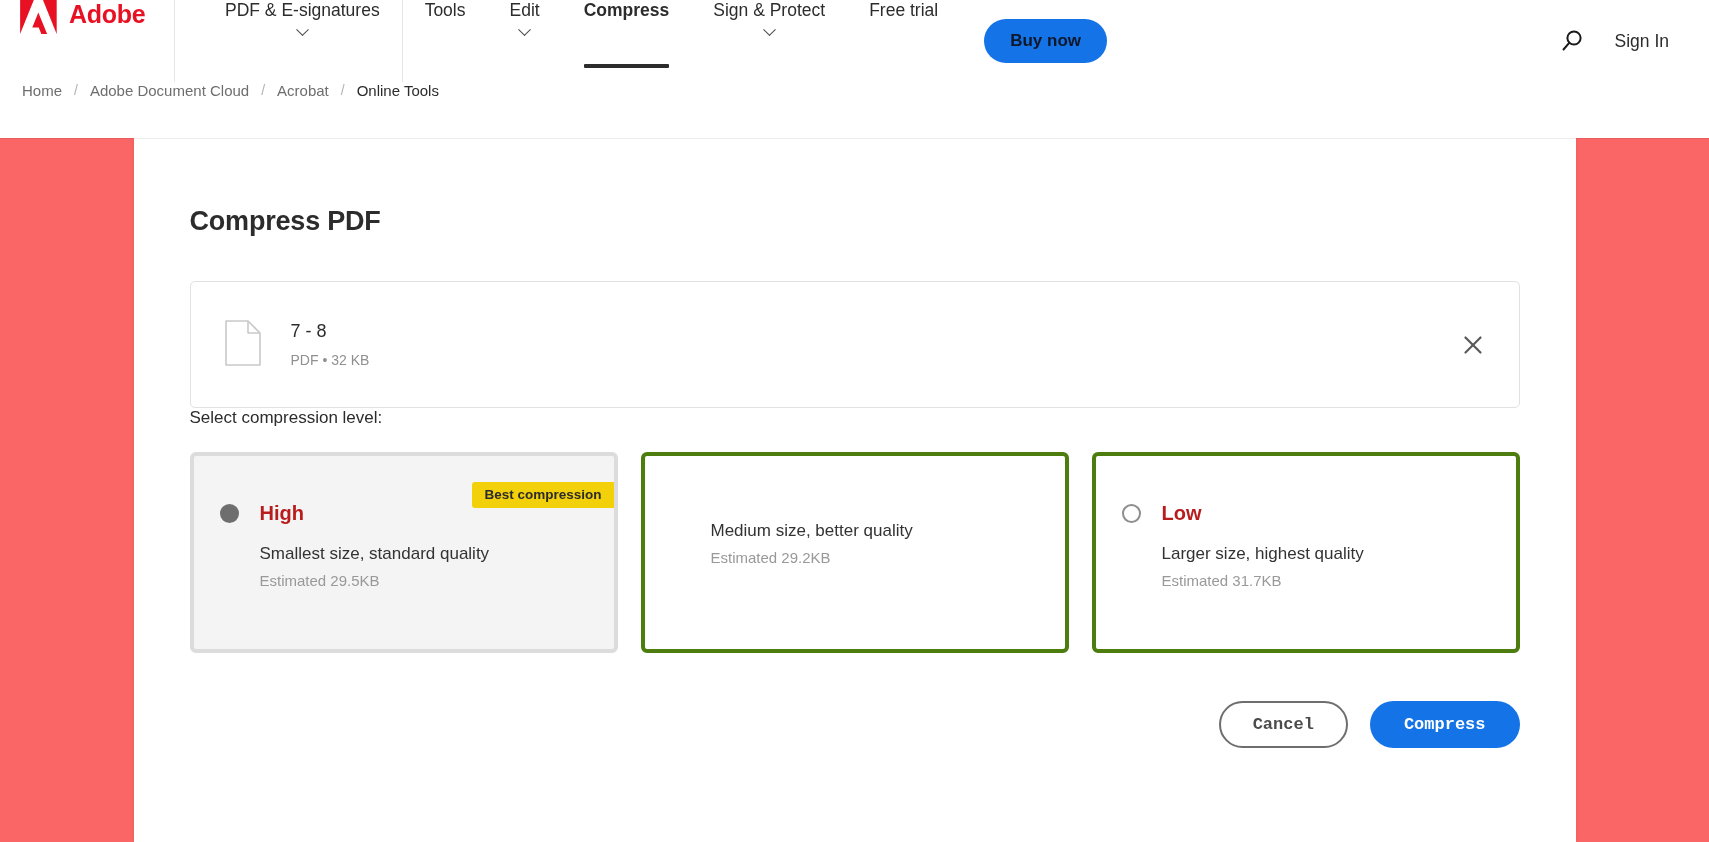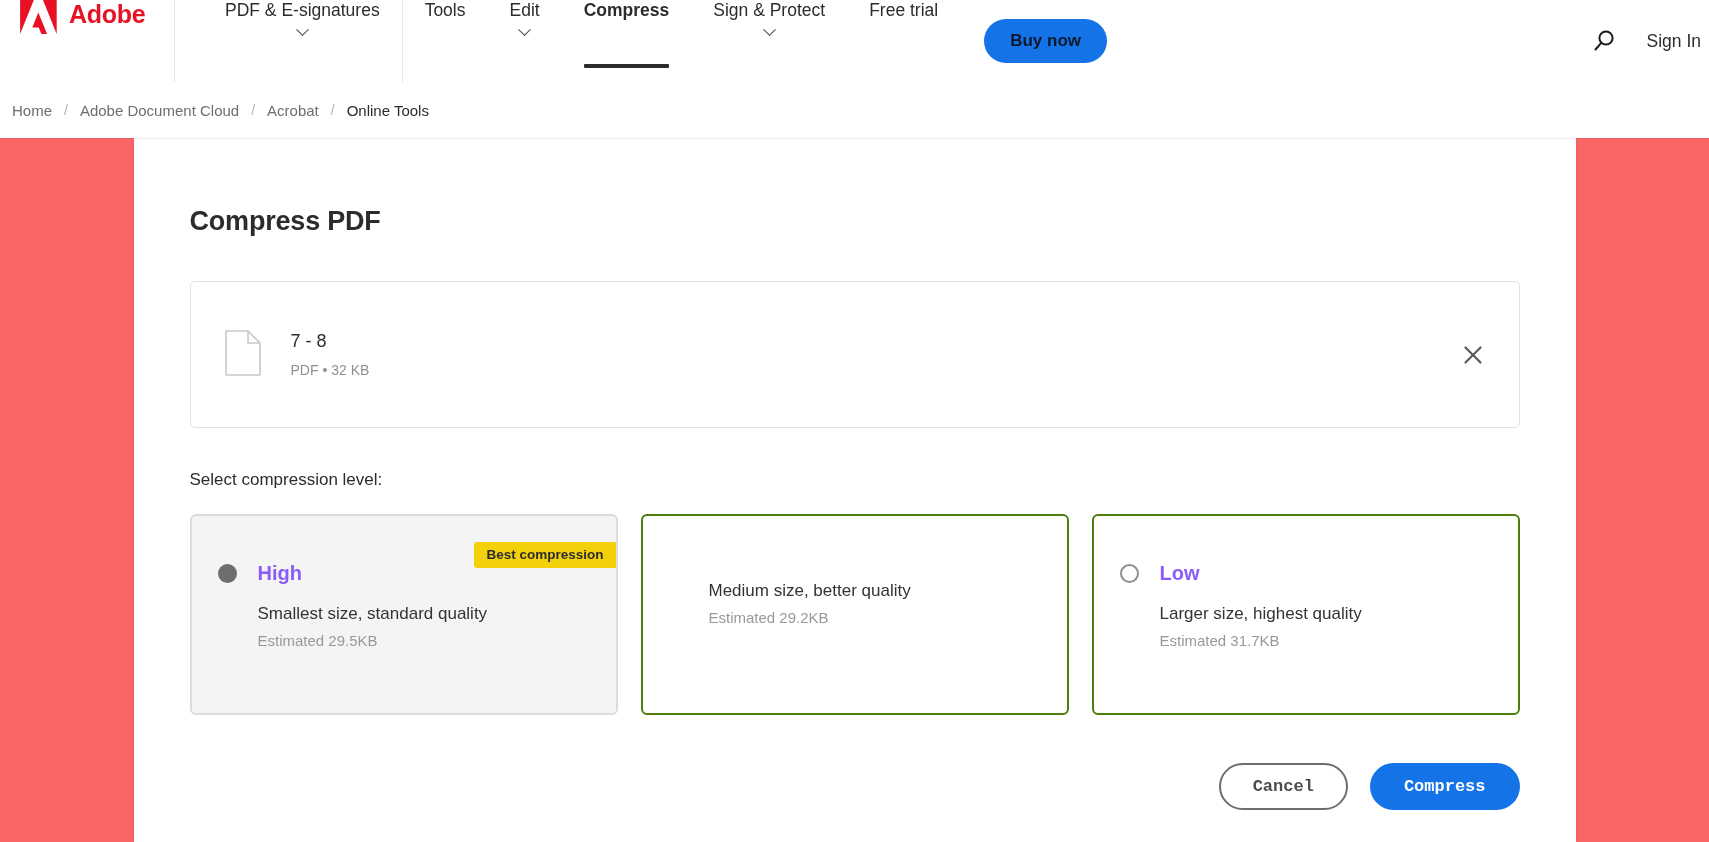--- a/index.html
+++ b/index.html
@@ -109,21 +109,21 @@
     height: 44px;
     cursor: pointer;
     font-family: inherit;
     white-space: nowrap;
   }
 
   .nav-right {
     display: flex;
     align-items: center;
     gap: 26px;
-    padding-right: 8px;
+    padding-right: 40px;
     height: 100%;
   }
 
   .search-btn {
     background: none;
     border: none;
     cursor: pointer;
     padding: 4px;
     display: flex;
     align-items: center;
@@ -134,22 +134,21 @@
     color: #2c2c2c;
     cursor: pointer;
     white-space: nowrap;
   }
 
   
   .breadcrumb-bar {
     height: 56px;
     background: #ffffff;
     display: flex;
-    align-items: center;
-    padding-left: 4px;
+    padding-left: 14px;
     gap: 0;
     position: relative;
     z-index: 4;
     box-shadow: 0 1px 0 rgba(0,0,0,0.07);
   }
 
   .crumb {
     font-size: 15px;
     color: #6e6e6e;
     cursor: pointer;
@@ -186,25 +185,24 @@
     color: #2c2c2c;
     letter-spacing: -0.2px;
     margin-bottom: 44px;
     margin-top: 12px;
   }
 
   
   .file-card {
     border: 1px solid #e1e1e1;
     border-radius: 5px;
-    height: 147px;
+    height: 127px;
     display: flex;
     align-items: center;
     padding: 0 28px 0 34px;
-    margin-bottom: 42px;
   }
 
   .file-icon { flex: 0 0 auto; margin-right: 30px; }
 
   .file-meta { flex: 1; display: flex; flex-direction: column; gap: 10px; }
 
   .file-name { font-size: 18px; color: #2c2c2c; }
 
   .file-sub { font-size: 14px; color: #909090; }
 
@@ -228,21 +226,21 @@
   }
 
   .options {
     display: grid;
     grid-template-columns: repeat(3, 1fr);
     gap: 23px;
   }
 
   .option-card {
     position: relative;
-    border: 2px solid #4d7c0f;
+    border: 4px solid #4d7c0f;
     border-radius: 6px;
     background: #ffffff;
     height: 201px;
     padding: 46px 26px 0 26px;
     cursor: pointer;
     overflow: hidden;
   }
 
   .option-card.selected {
     background: #f4f4f4;
@@ -304,21 +302,21 @@
     height: 7px;
     margin: -3.5px 0 0 -3.5px;
     border-radius: 50%;
     background: #6e6e6e;
     z-index: 2;
   }
 
   .option-title {
     font-size: 20px;
     font-weight: 700;
-    color: #8b5cf6;
+    color: #b91c1c;
   }
 
   .option-desc {
     font-size: 17px;
     color: #333333;
     margin-left: 40px;
     margin-bottom: 8px;
     margin-top: 19px;
   }
 

